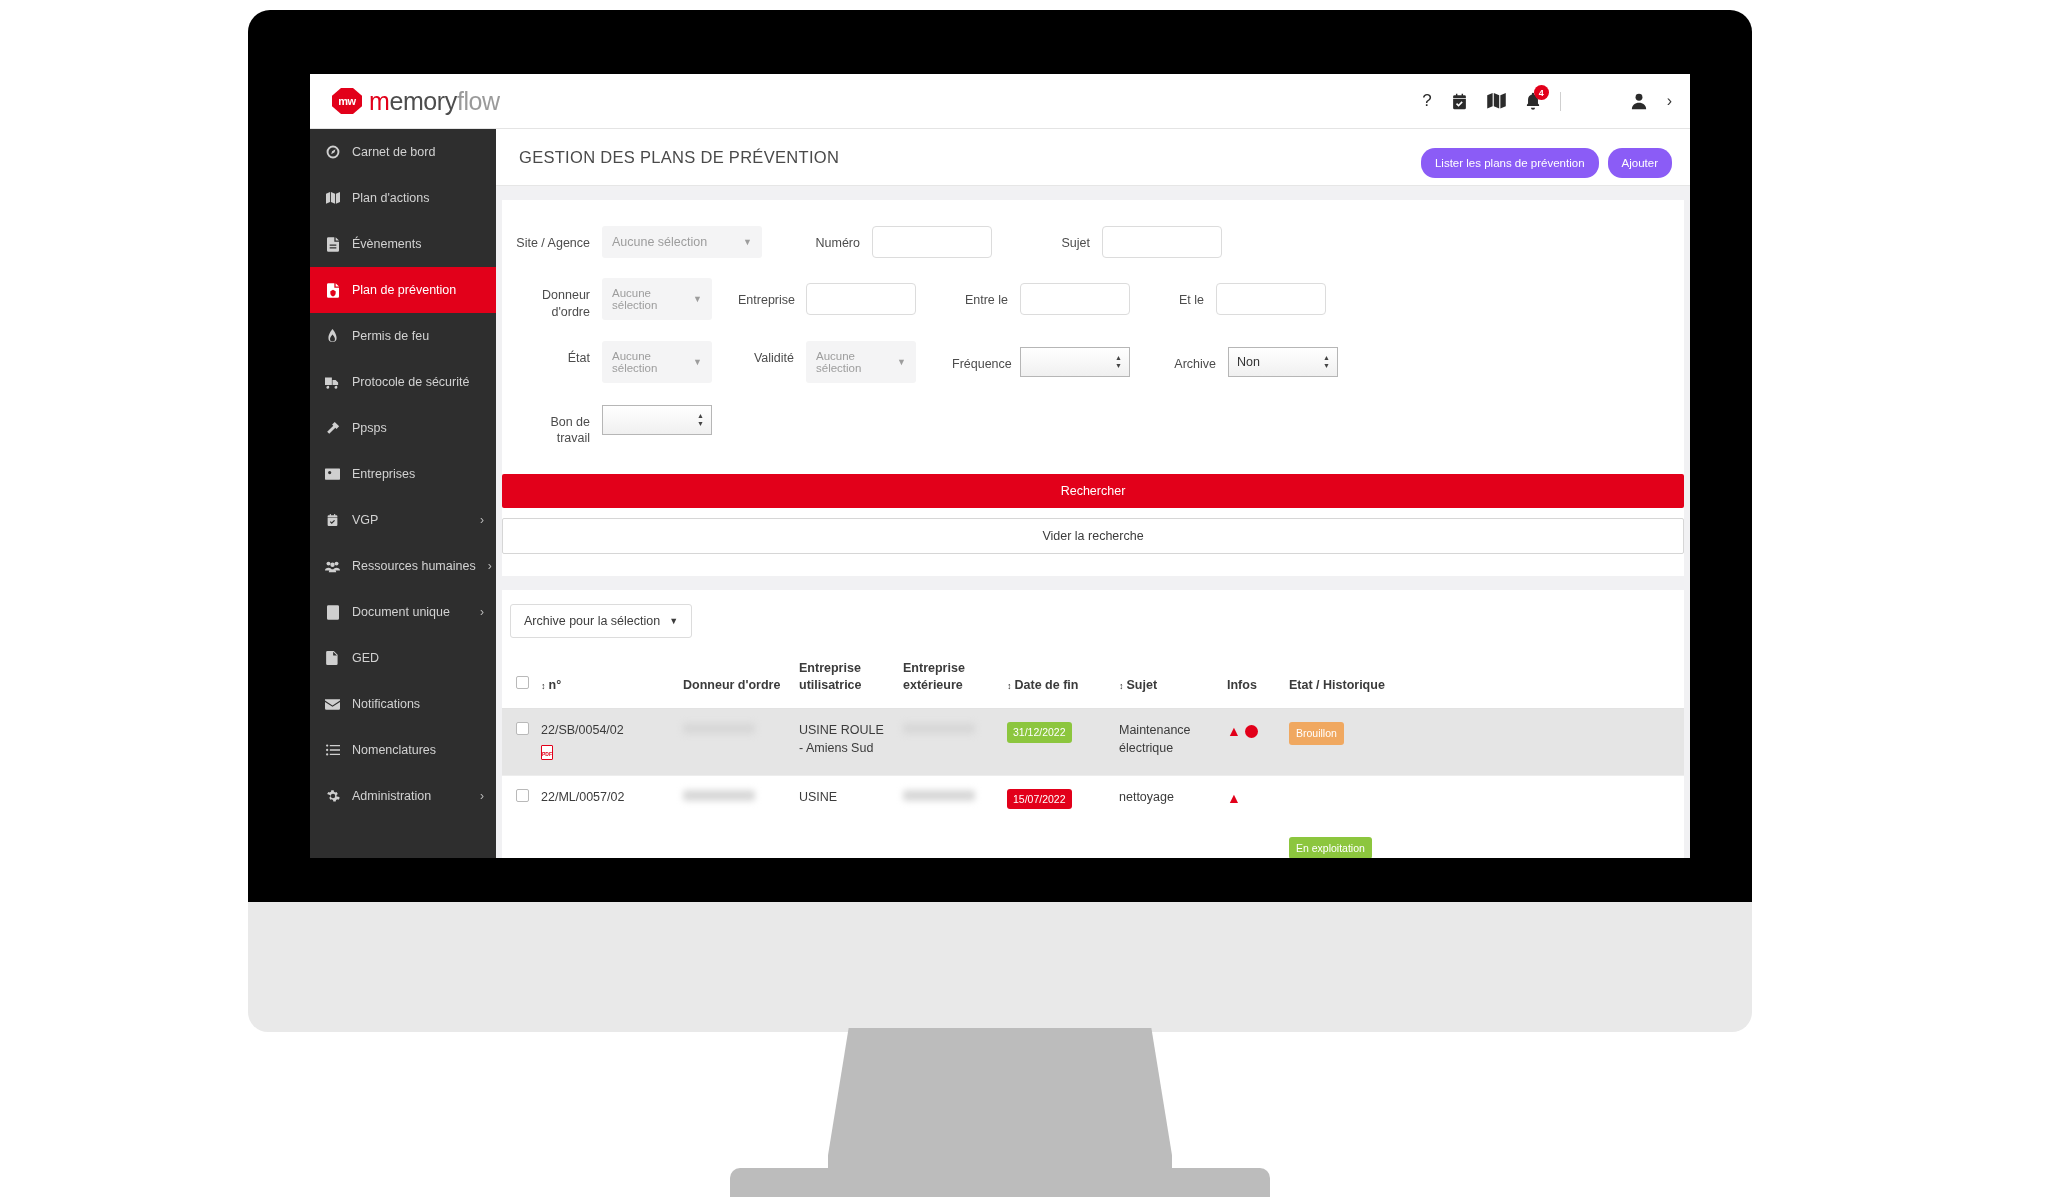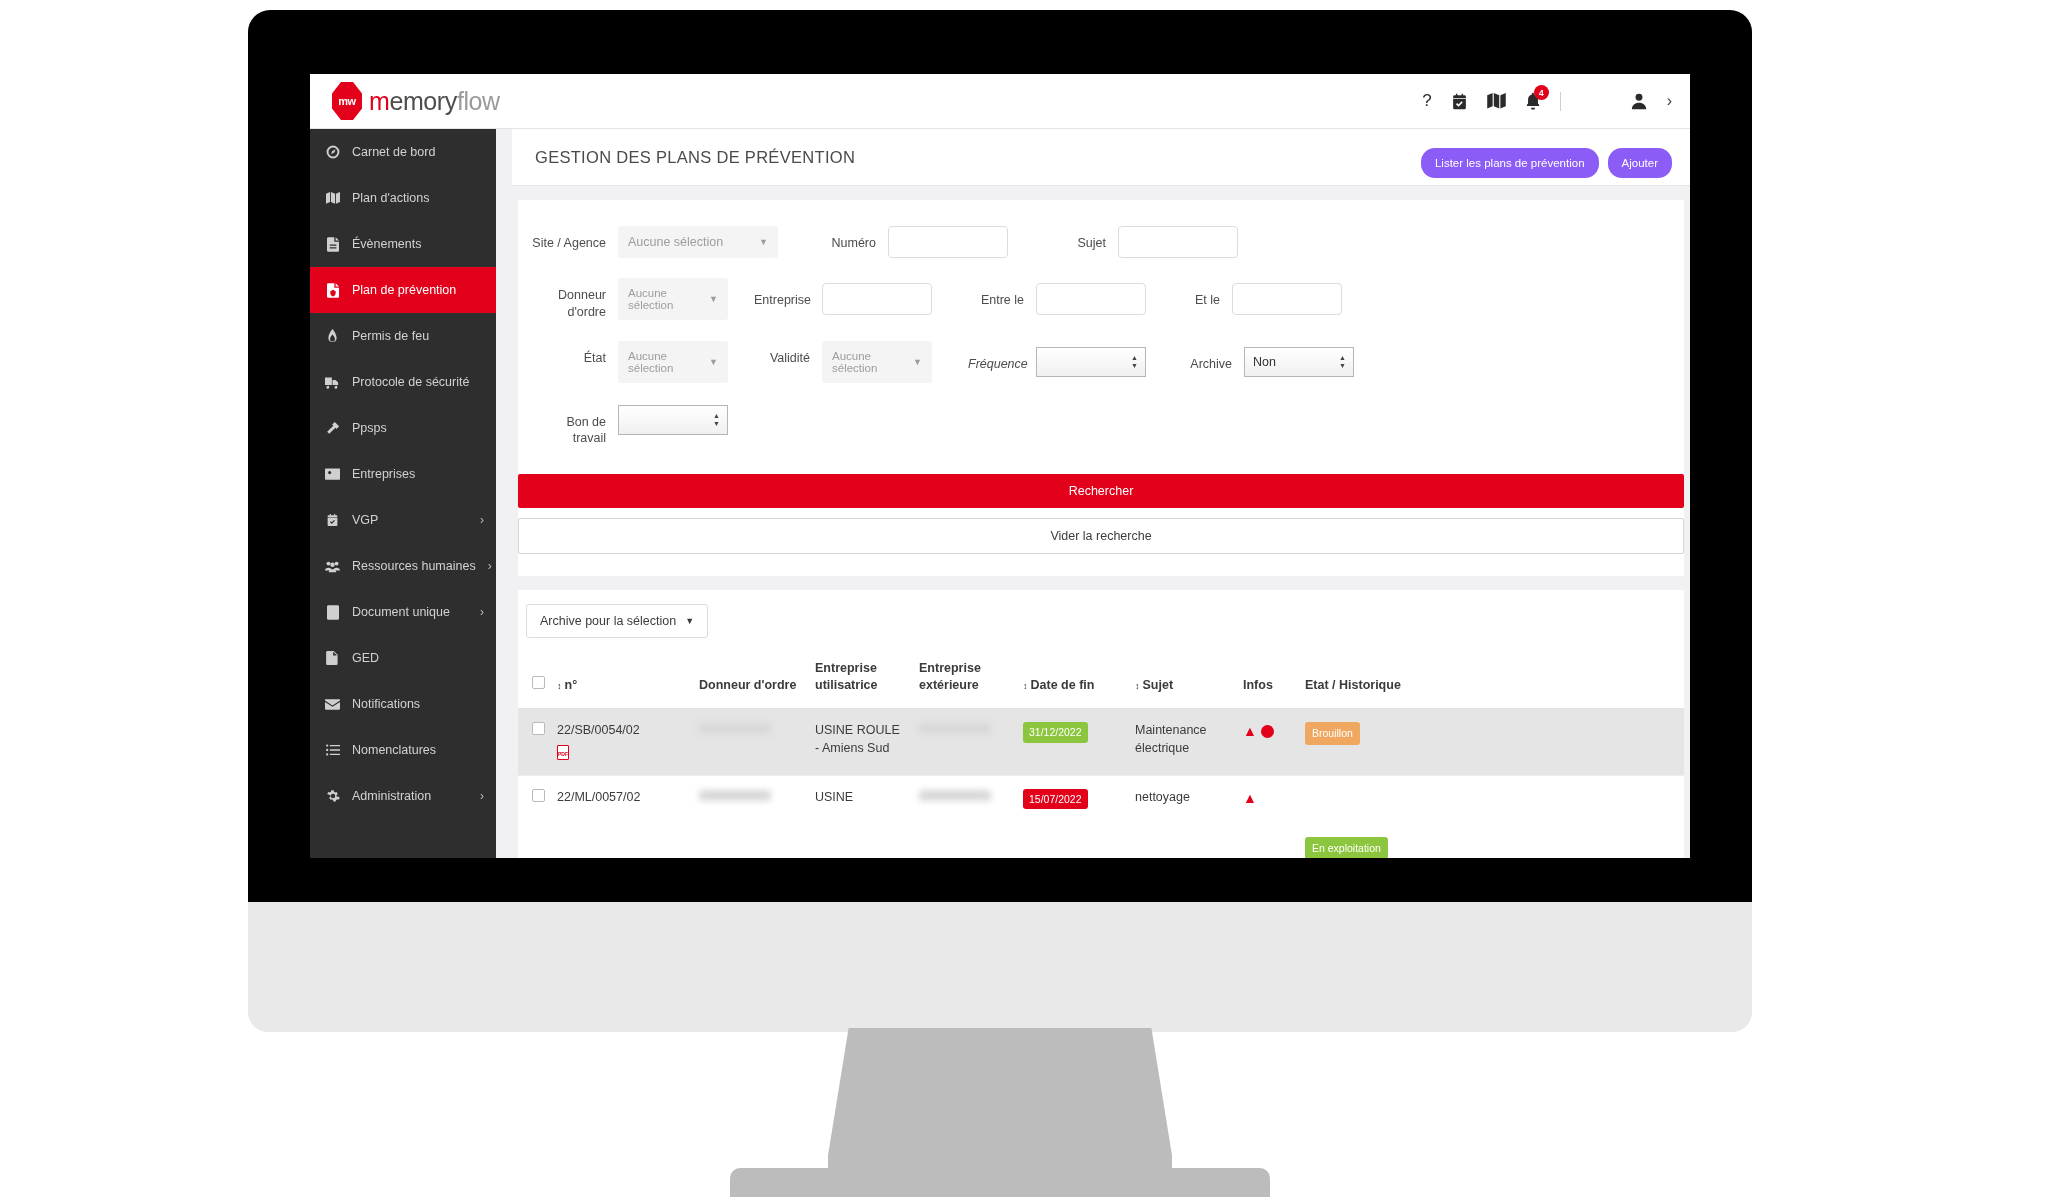--- a/index.html
+++ b/index.html
@@ -50,21 +50,21 @@
   
   #topbar {
     position: absolute; left: 0; top: 0;
     width: 1380px; height: 55px;
     background: #ffffff;
     border-bottom: 1px solid #e4e4e4;
     display: flex; align-items: center;
   }
   #logo-wrap { display: flex; align-items: center; margin-left: 22px; gap: 7px; }
   .logo-octagon {
-    width: 30px; height: 38px;
+    width: 30px; height: 26px;
     background: #e2001a;
     clip-path: polygon(30% 0,70% 0,100% 30%,100% 70%,70% 100%,30% 100%,0 70%,0 30%);
     display: flex; align-items: center; justify-content: center;
     color: #ffffff; font-size: 11px; font-weight: bold; letter-spacing: -0.5px;
   }
   .logo-text { font-size: 25px; letter-spacing: -0.4px; }
   .logo-text .lm { color: #e2001a; }
   .logo-text .lmem { color: #4d4d4d; }
   .logo-text .lflow { color: #9a9a9a; }
 
@@ -107,21 +107,20 @@
   .side-item.active .side-ico { color: #ffffff; }
   .side-label { flex: 1; white-space: nowrap; }
   .side-arrow { color: #b9b9b9; font-size: 12px; }
 
   
   #main {
     position: absolute; left: 186px; top: 55px;
     width: 1194px; height: 729px;
     background: #f1f1f3;
     overflow: hidden;
-    padding-left: 16px;
   }
   #page-head {
     background: #ffffff; height: 57px;
     display: flex; align-items: center;
     padding: 0 18px 0 23px;
     border-bottom: 1px solid #e6e6e6;
   }
   #page-title { font-size: 16.5px; color: #4a4a4a; letter-spacing: 0.3px; }
   #head-btns { margin-left: auto; display: flex; gap: 9px; }
   .dark-btn {
@@ -500,21 +499,21 @@
             </div>
           </div>
           <div class="fld" style="margin-left:26px;">
             <div class="fld-label" style="width:56px;">Validité</div>
             <div class="sel-muted" style="width:110px;margin-left:12px;">
               <span style="font-size:11.5px;">Aucune sélection</span>
               <span class="caret">▼</span>
             </div>
           </div>
           <div class="fld" style="margin-left:36px;">
-            <div class="fld-label" style="width:56px;line-height:1.3;font-style:italic;">Fréquence</div>
+            <div class="fld-label" style="width:56px;line-height:1.3;">Fréquence</div>
             <div class="native-sel" style="width:110px;margin-left:12px;">
               <span></span>
               <span class="spin">
                   <span>▲</span>
                   <span>▼</span>
                 </span>
             </div>
           </div>
           <div class="fld" style="margin-left:36px;">
             <div class="fld-label" style="width:50px;">Archive</div>

